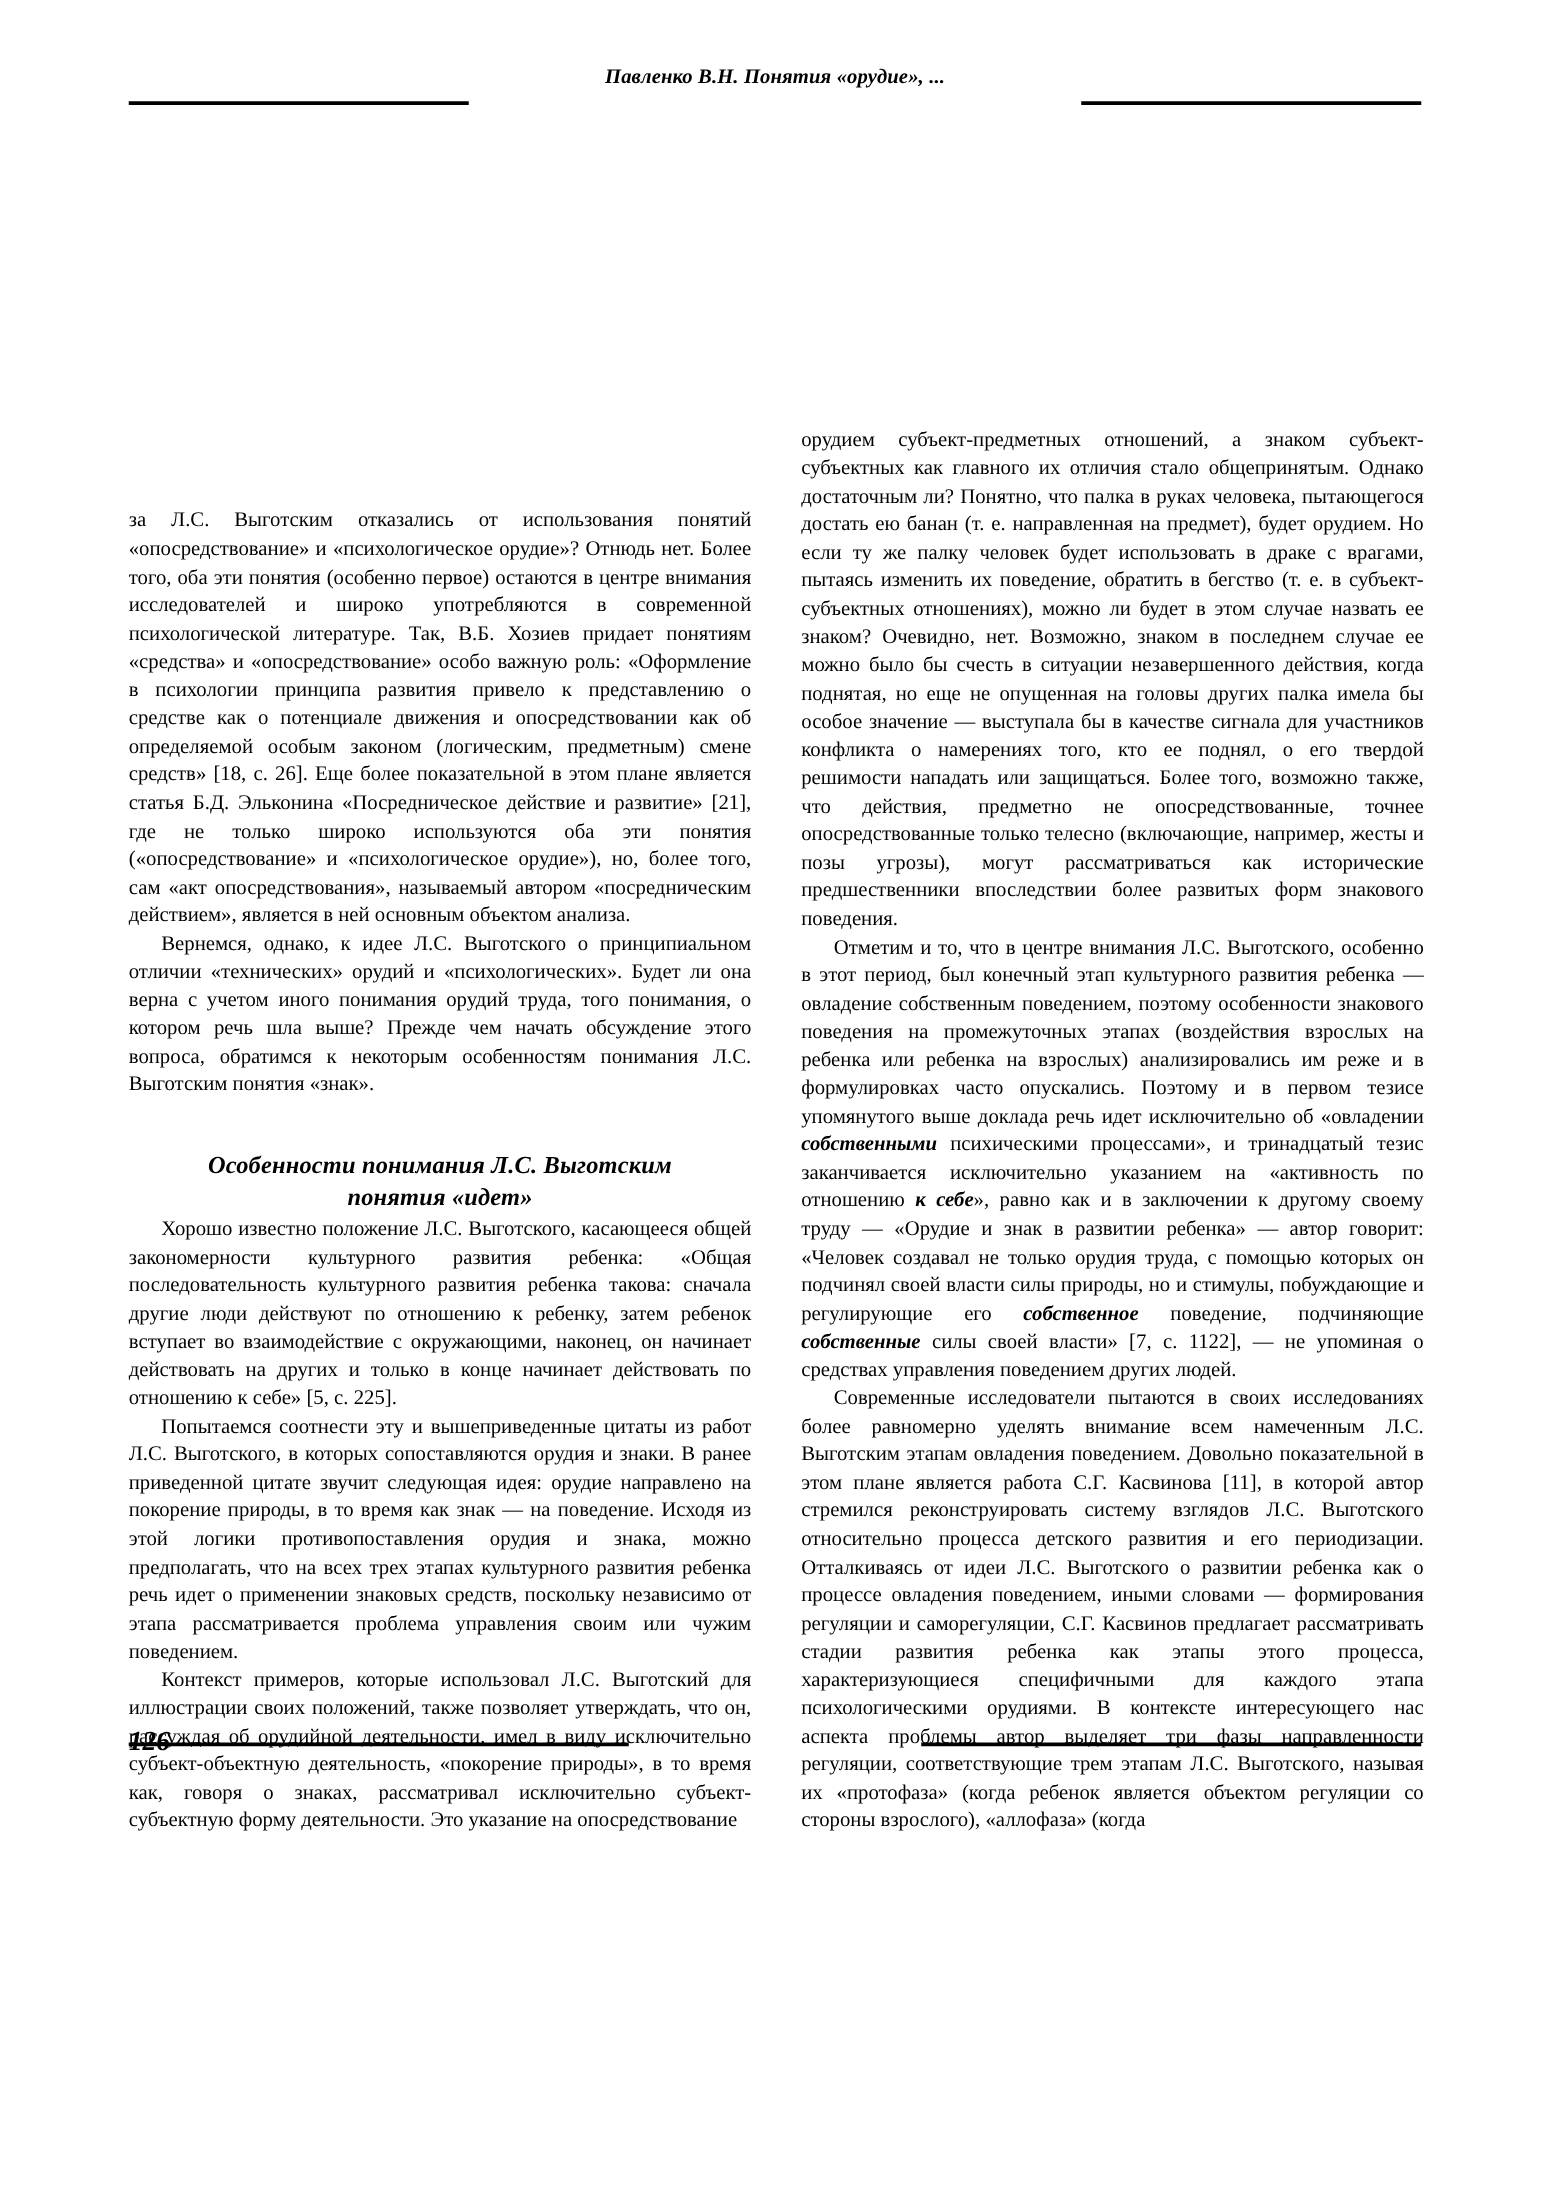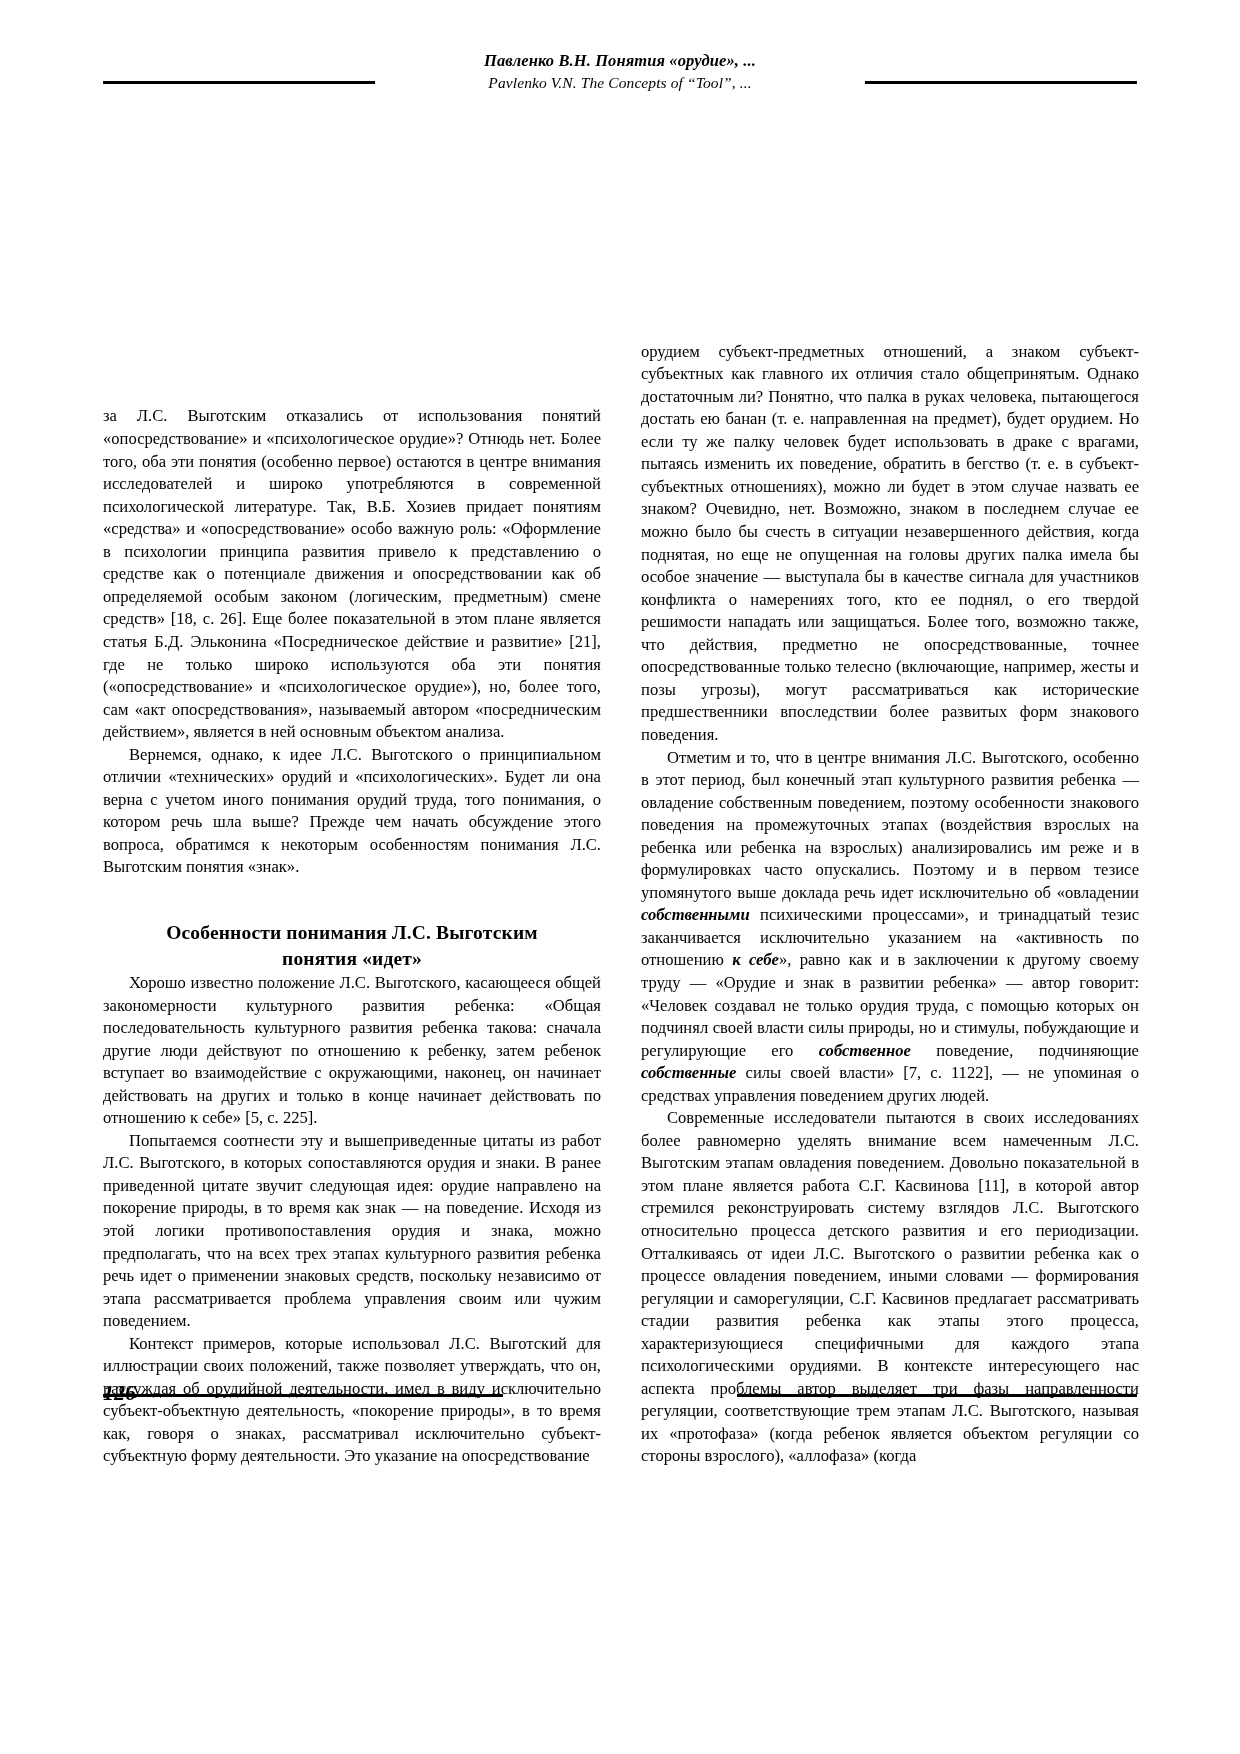--- a/index.html
+++ b/index.html
@@ -94,20 +94,21 @@
   p.body.cont { text-indent: 0; }
 
   
   h2.section-title {
     margin: 41px 0 0 0;
     font-size: 19.5px;
     font-weight: bold;
     text-align: center;
     line-height: 26px;
     letter-spacing: 0.15px;
+    font-style: italic;
   }
   h3.sub-title {
     margin: 26px 0 0 0;
     font-size: 17px;
     font-weight: bold;
     font-style: italic;
     text-align: left;
     line-height: 22px;
     text-indent: 26px;
   }
@@ -144,21 +145,20 @@
 </head>
 <body>
 
 <div class="page">
 
   <div class="running-head">
     <div class="rh-rule left"></div>
     <div class="rh-rule right"></div>
     <div class="rh-text">
       <div class="rh-line1">Павленко В.Н. Понятия «орудие», ...</div>
-      <div class="rh-line2">Pavlenko V.N. The Concepts of “Tool”, ...</div>
     </div>
   </div>
 
   <div class="columns">
 
     <div class="col">
       <p class="body cont">за Л.С. Выготским отказались от использования понятий «опосредствование» и «психологическое орудие»? Отнюдь нет. Более того, оба эти понятия (особенно первое) остаются в центре внимания исследователей и широко употребляются в современной психологической литературе. Так, В.Б. Хозиев придает понятиям «средства» и «опосредствование» особо важную роль: «Оформление в психологии принципа развития привело к представлению о средстве как о потенциале движения и опосредствовании как об определяемой особым законом (логическим, предметным) смене средств» [18, с. 26]. Еще более показательной в этом плане является статья Б.Д. Эльконина «Посредническое действие и развитие» [21], где не только широко используются оба эти понятия («опосредствование» и «психологическое орудие»), но, более того, сам «акт опосредствования», называемый автором «посредническим действием», является в ней основным объектом анализа.</p>
       <p class="body">Вернемся, однако, к идее Л.С. Выготского о принципиальном отличии «технических» орудий и «психологических». Будет ли она верна с учетом иного понимания орудий труда, того понимания, о котором речь шла выше? Прежде чем начать обсуждение этого вопроса, обратимся к некоторым особенностям понимания Л.С. Выготским понятия «знак».</p>
 
       <h2 class="section-title">

